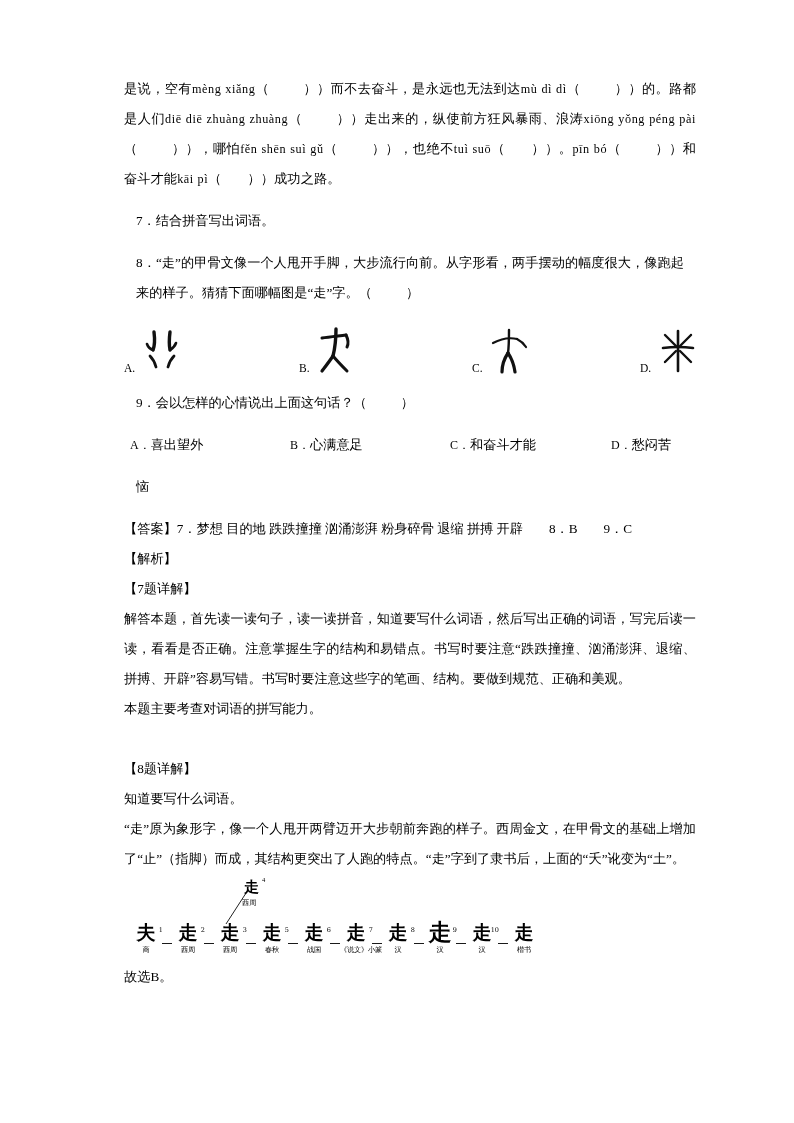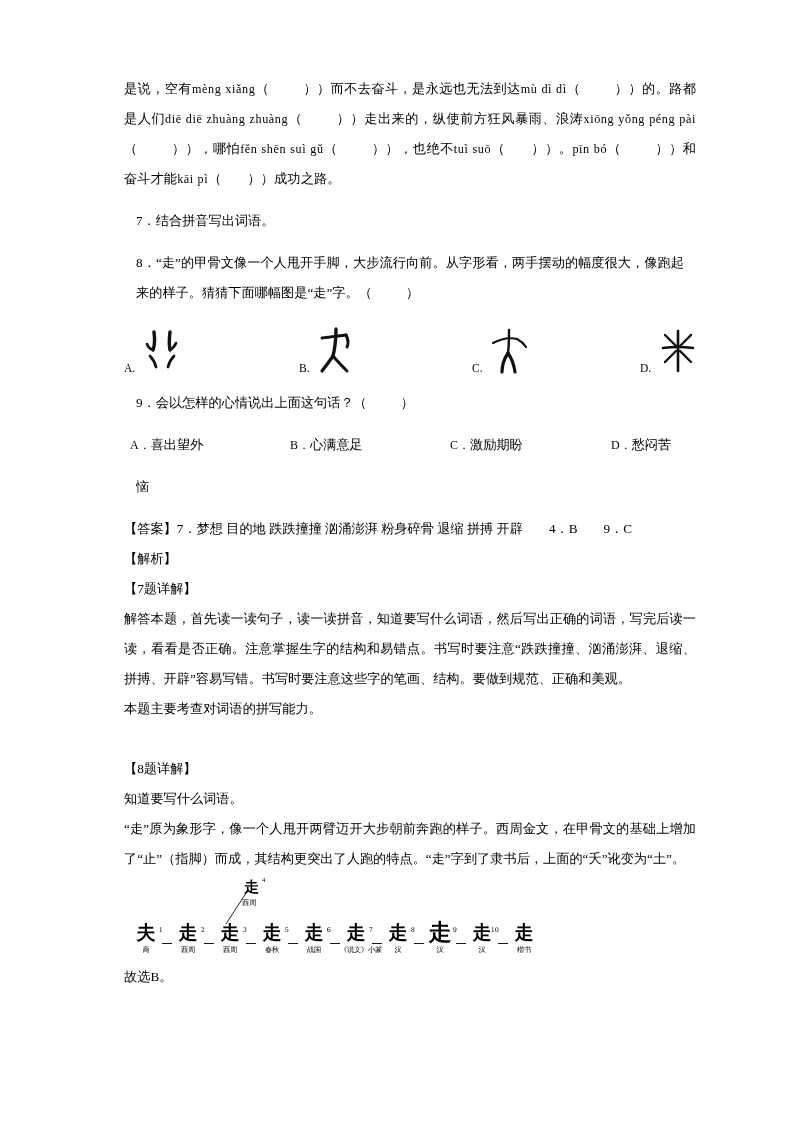--- a/index.html
+++ b/index.html
@@ -279,26 +279,26 @@
         </span>
       </div>
 
     </div>
 
     <p class="qline"><span class="qnum">9．</span><span>会以怎样的心情说出上面这句话？（</span><span class="blank"></span><span>）</span></p>
 
     <div class="opt-row">
       <span class="opt-item" style="left:0px;"><span class="lt">A．</span><span>喜出望外</span></span>
       <span class="opt-item" style="left:160px;"><span class="lt">B．</span><span>心满意足</span></span>
-      <span class="opt-item" style="left:320px;"><span class="lt">C．</span><span>激励期盼</span></span>
+      <span class="opt-item" style="left:320px;"><span class="lt">C．</span><span>和奋斗才能</span></span>
       <span class="opt-item" style="left:481px;"><span class="lt">D．</span><span>愁闷苦</span></span>
     </div>
     <p class="qline">恼</p>
 
-    <p class="bk"><span>【答案】</span><span>7．</span><span>梦想  目的地  跌跌撞撞  汹涌澎湃  粉身碎骨  退缩  拼搏  开辟</span><span class="ans-sp"></span><span>4．B</span><span class="ans-sp"></span><span>9．</span><span>C</span></p>
+    <p class="bk"><span>【答案】</span><span>7．</span><span>梦想  目的地  跌跌撞撞  汹涌澎湃  粉身碎骨  退缩  拼搏  开辟</span><span class="ans-sp"></span><span>8．B</span><span class="ans-sp"></span><span>9．</span><span>C</span></p>
 
     <p class="bk">【解析】</p>
     <p class="bk">【7题详解】</p>
     <p class="bk">解答本题，首先读一读句子，读一读拼音，知道要写什么词语，然后写出正确的词语，写完后读一读，看看是否正确。注意掌握生字的结构和易错点。书写时要注意“跌跌撞撞、汹涌澎湃、退缩、拼搏、开辟”容易写错。书写时要注意这些字的笔画、结构。要做到规范、正确和美观。</p>
     <p class="bk">本题主要考查对词语的拼写能力。</p>
     <div class="spacer"></div>
     <p class="bk">【8题详解】</p>
     <p class="bk">知道要写什么词语。</p>
     <p class="bk">“走”原为象形字，像一个人甩开两臂迈开大步朝前奔跑的样子。西周金文，在甲骨文的基础上增加了“止”（指脚）而成，其结构更突出了人跑的特点。“走”字到了隶书后，上面的“夭”讹变为“土”。</p>
 

